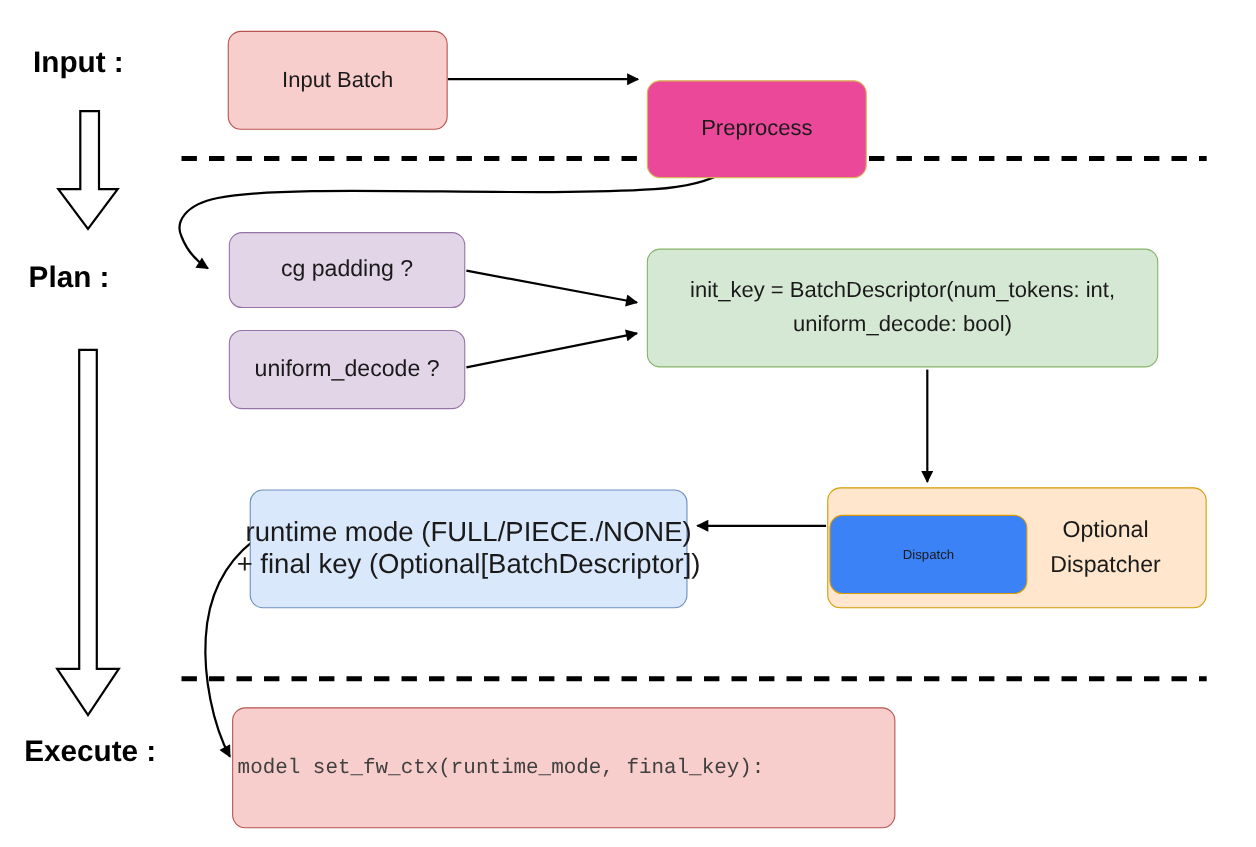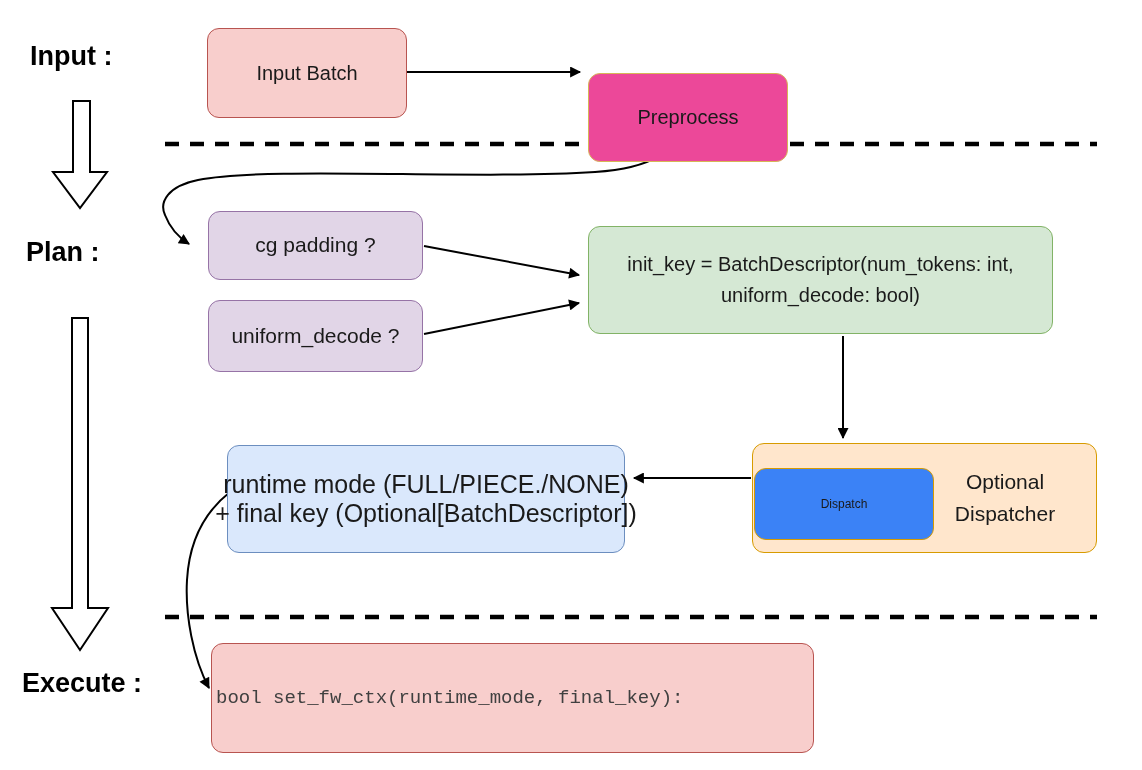--- a/index.html
+++ b/index.html
@@ -85,16 +85,16 @@
   <div class="node" style="left: 754px; top: 444px; width: 180px; height: 72px; font-size: 12px; background: #3b82f6; border-color: rgb(215, 155, 0); margin-top: 24px;">
     <span>Dispatch</span>
   </div>
 
   <div class="node" style="left: 227px; top: 445px; width: 398px; height: 108px; font-size: 25px; line-height: 29px; background: rgb(218, 232, 252); border-color: rgb(108, 142, 191);">
     <span>runtime mode (FULL/PIECE./NONE)</span>
     <span>+ final key (Optional[BatchDescriptor])</span>
   </div>
 
   <div class="node code" style="left: 211px; top: 643px; width: 603px; height: 110px; font-size: 19px; line-height: 28px; justify-content: center; background: rgb(248, 206, 204); border-color: rgb(184, 84, 80); color: rgb(64, 64, 64);">
-    <span>bool set_fw_ctx(runtime_mode, final_key):</span>
+    <span>model set_fw_ctx(runtime_mode, final_key):</span>
   </div>
 
 </div>
 
 </body></html>

